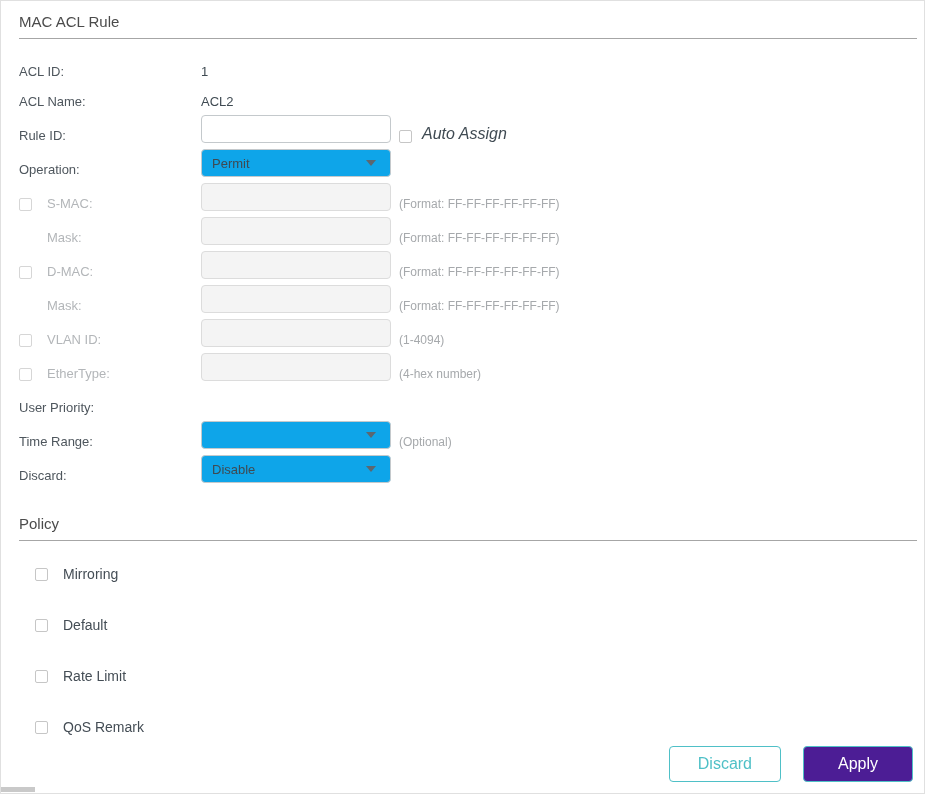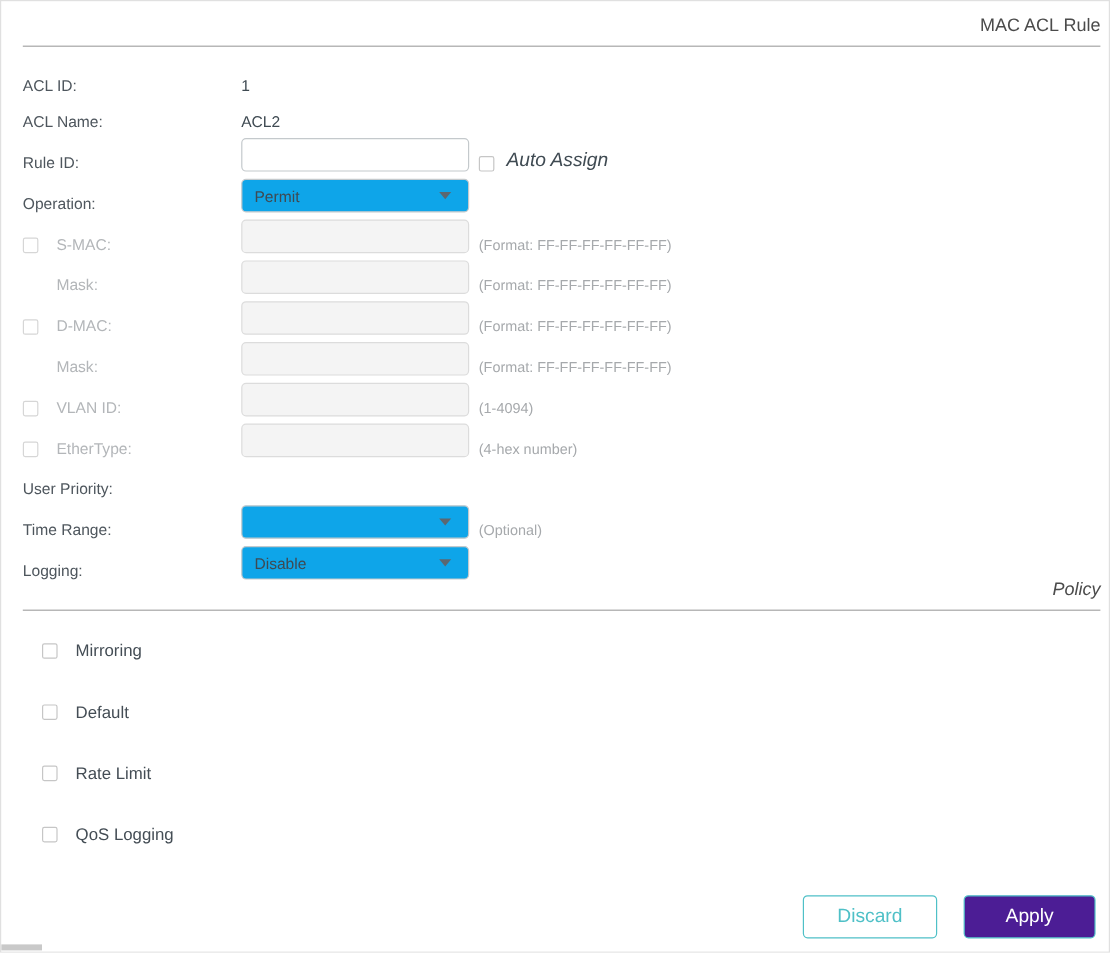--- a/index.html
+++ b/index.html
@@ -16,23 +16,22 @@
     border: 1px solid #e0e0e0;
     overflow: hidden;
   }
   
   .section-head {
     margin: 12px 7px 0 18px;
     padding-bottom: 8px;
     border-bottom: 1px solid #a6a6a6;
     font-size: 15px;
     color: #4b4b4b;
-    text-align: right;
-  }
-  .section-head.policy { margin-top: 0; font-style: italic; }
+  }
+  .section-head.policy { margin-top: 32px; }
 
   
   .form-rows { margin-top: 10px; padding-left: 18px; }
   .row {
     display: flex;
     align-items: flex-end;
     height: 34px;
   }
   .row.text-row { height: 30px; }
   .lbl-full {
@@ -254,21 +253,21 @@
     <div class="row">
       <span class="lbl-full">Time Range:</span>
       <div class="select">
         <span></span>
         <span class="tri"></span>
       </div>
       <span class="hint">(Optional)</span>
     </div>
 
     <div class="row">
-      <span class="lbl-full">Logging:</span>
+      <span class="lbl-full">Discard:</span>
       <div class="select">
         <span>Disable</span>
         <span class="tri"></span>
       </div>
     </div>
 
   </div>
 
   <div class="section-head policy">Policy</div>
 
@@ -280,21 +279,21 @@
     <div class="policy-item">
       <span class="checkbox"></span>
       <span class="plabel">Default</span>
     </div>
     <div class="policy-item">
       <span class="checkbox"></span>
       <span class="plabel">Rate Limit</span>
     </div>
     <div class="policy-item">
       <span class="checkbox"></span>
-      <span class="plabel">QoS Logging</span>
+      <span class="plabel">QoS Remark</span>
     </div>
   </div>
 
   <div class="footer">
     <button class="btn outline">Discard</button>
     <button class="btn solid">Apply</button>
   </div>
 
   <div class="hscroll-thumb"></div>
 

